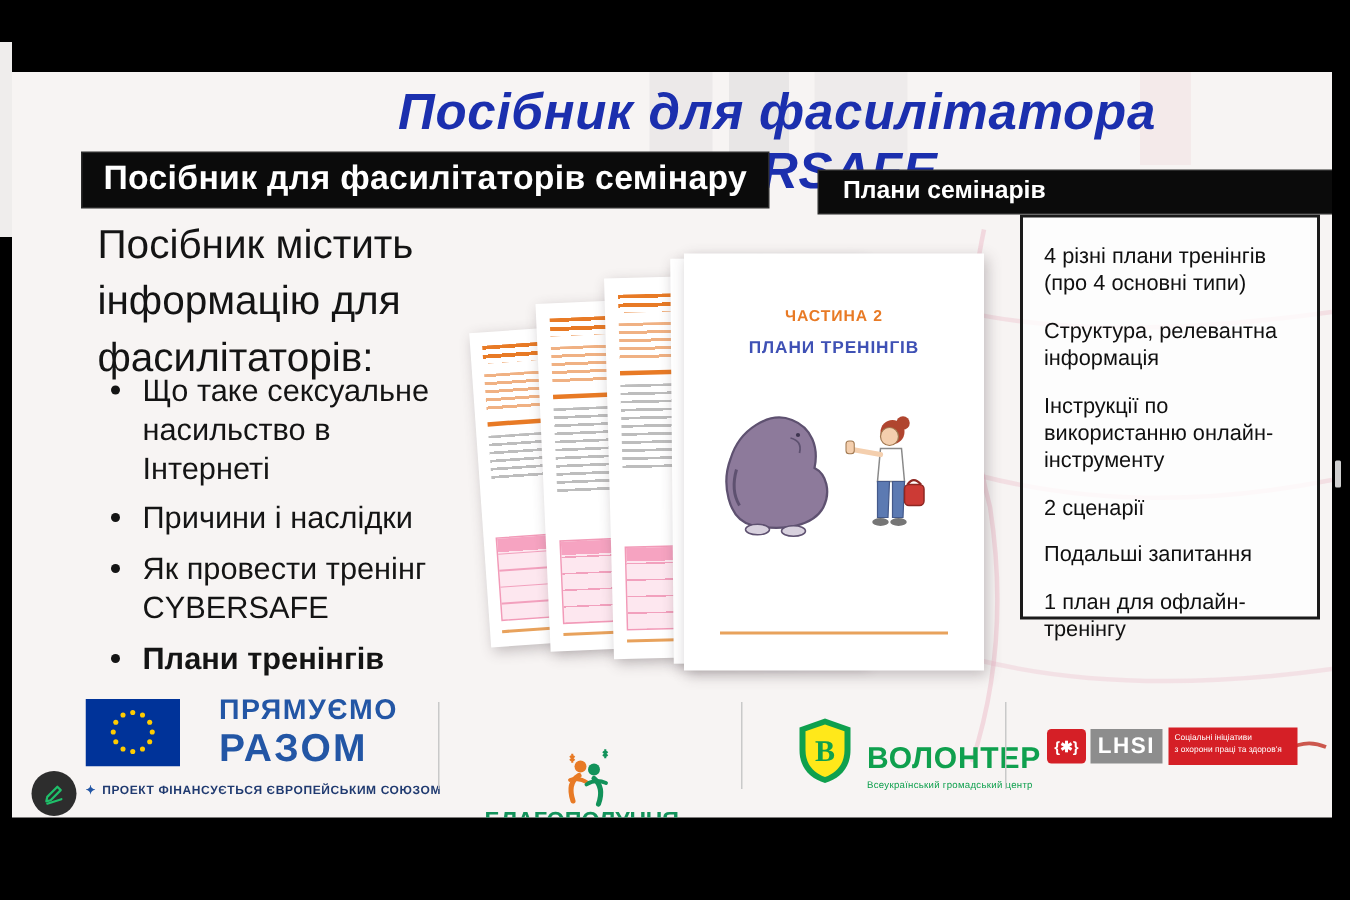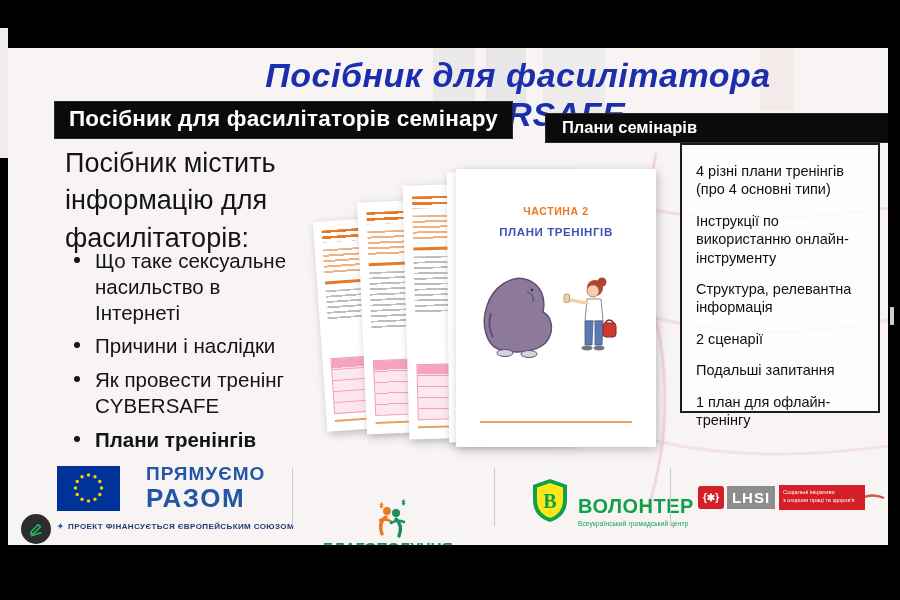--- a/index.html
+++ b/index.html
@@ -201,22 +201,22 @@
         <ellipse cx="116" cy="88" rx="5.5" ry="2.6" fill="#767676"></ellipse>
         <ellipse cx="128" cy="88" rx="5.5" ry="2.6" fill="#767676"></ellipse>
         <rect x="132" y="63" width="13" height="14" rx="3" fill="#cc3a35" stroke="#8e2722" stroke-width="1"></rect>
         <path d="M134,63 q4,-6 9,0" fill="none" stroke="#8e2722" stroke-width="1.5"></path>
       </svg>
       <div class="skel-foot"></div>
     </div>
 
     <div class="infobox">
       <p>4 різні плани тренінгів (про 4 основні типи)</p>
+      <p>Структура, релевантна інформація</p>
       <p>Інструкції по використанню онлайн-інструменту</p>
-      <p>Структура, релевантна інформація</p>
       <p>2 сценарії</p>
       <p>Подальші запитання</p>
       <p>1 план для офлайн-тренінгу</p>
     </div>
 
     <svg class="eu-flag" width="63" height="45" viewBox="0 0 63 45">
       <rect width="63" height="45" fill="#003399"></rect>
       <g fill="#ffcc00">
         <circle cx="31.5" cy="9" r="1.7"></circle>
           <circle cx="38" cy="10.7" r="1.7"></circle>

